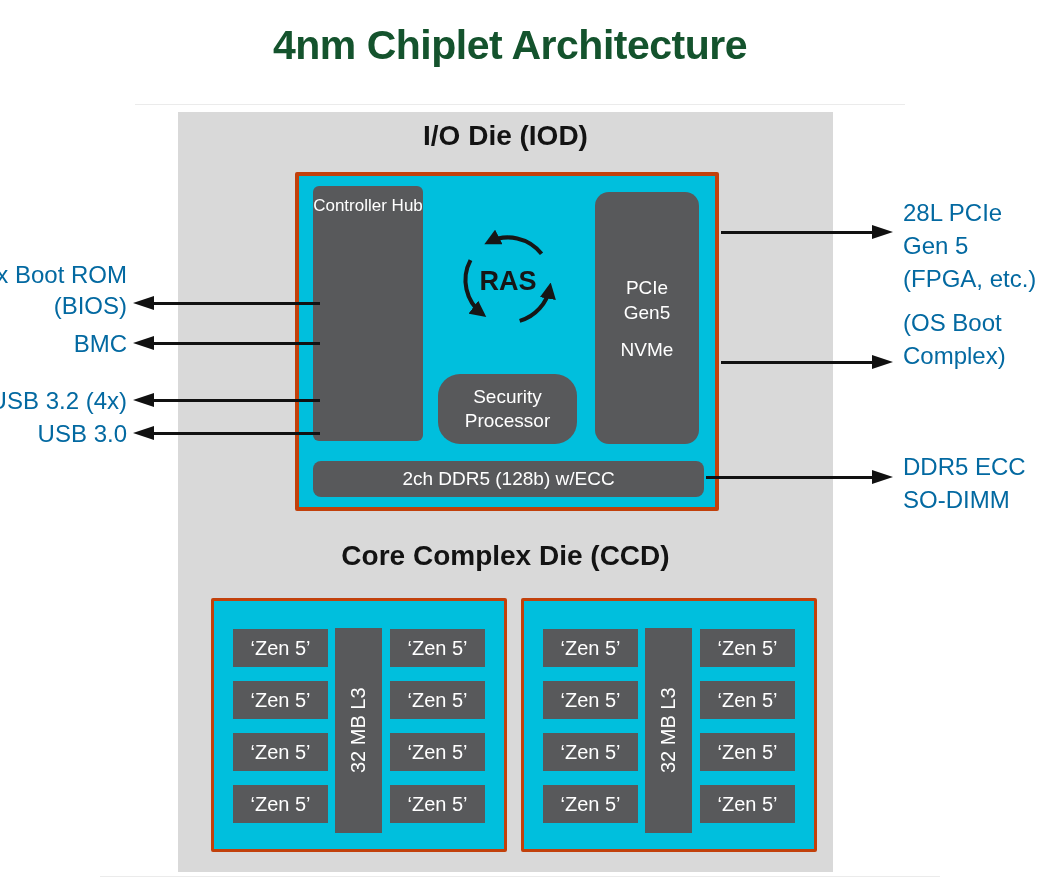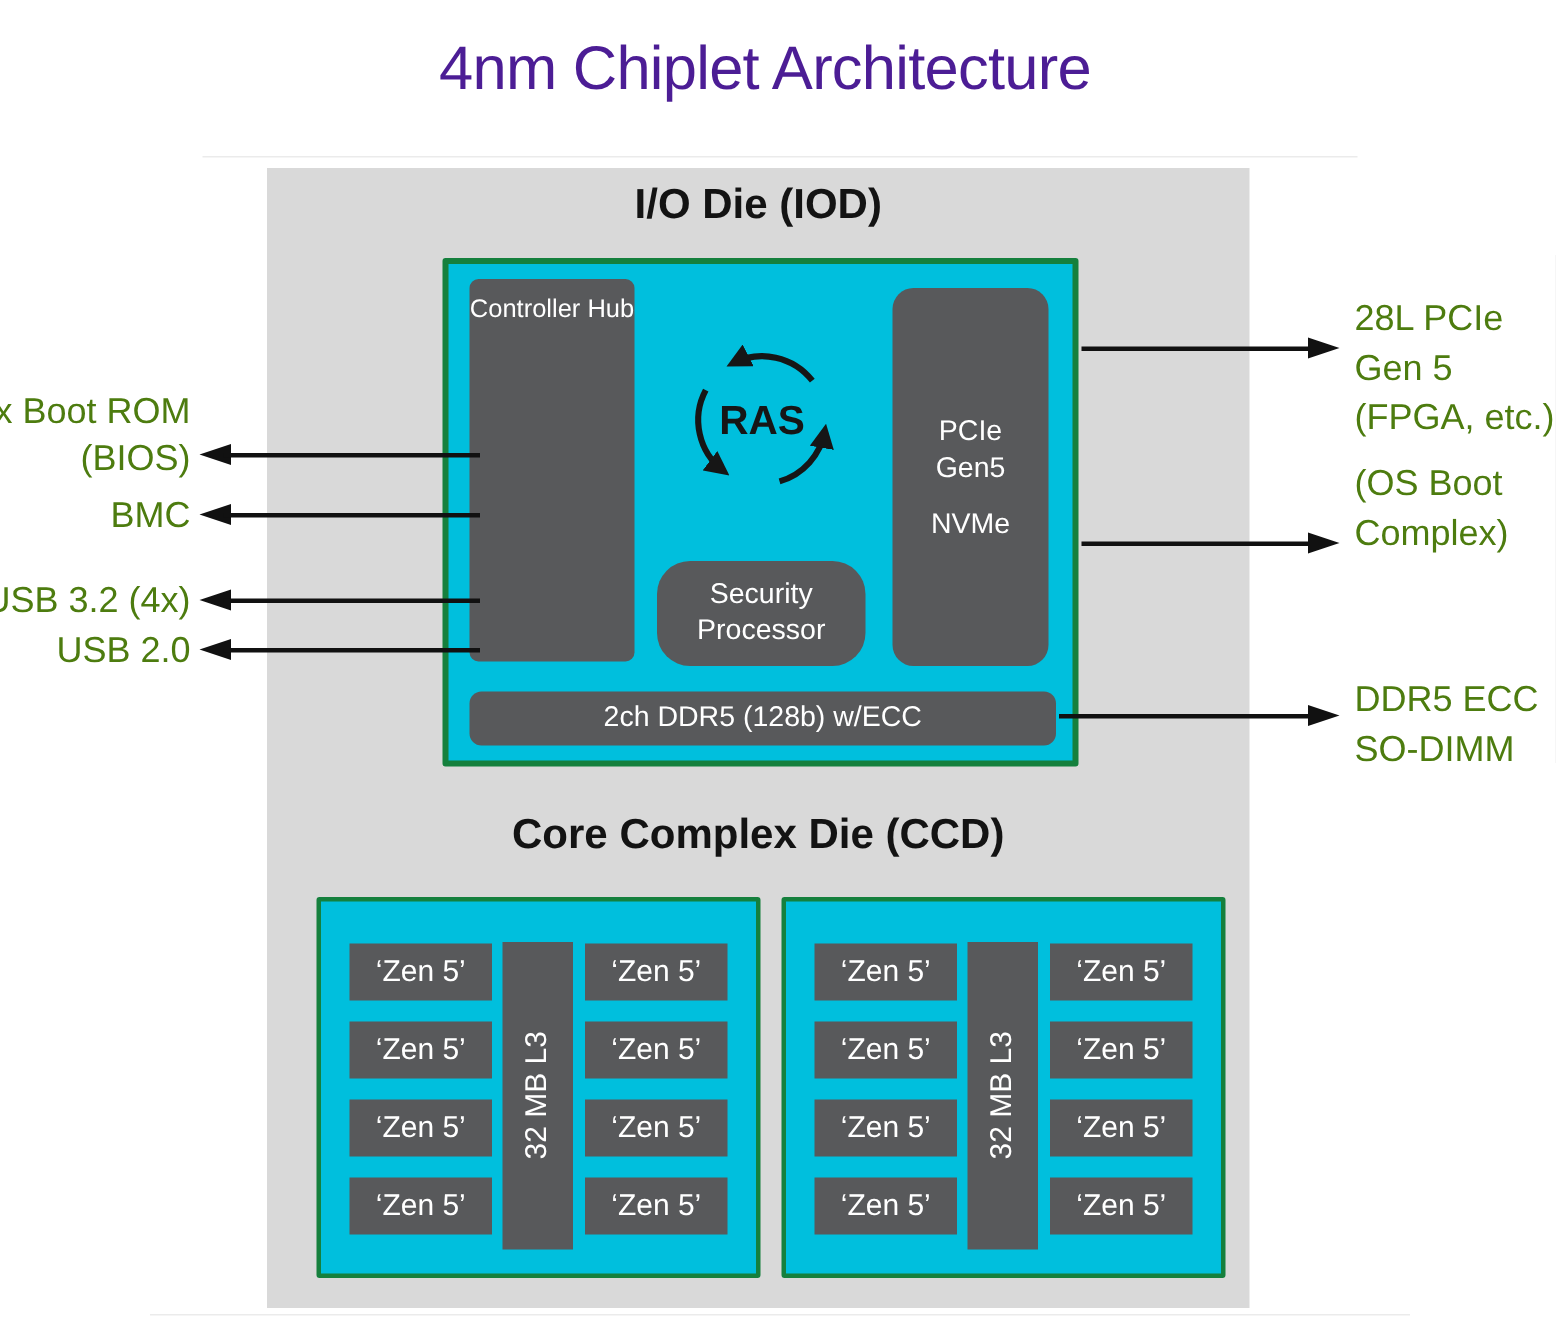--- a/index.html
+++ b/index.html
@@ -1,29 +1,29 @@
 <!DOCTYPE html>
 <html><head>
 <meta charset="utf-8">
 <style>
   html,body { margin:0; padding:0; background:#ffffff; }
   body { width:1037px; height:884px; font-family:"Liberation Sans", sans-serif; position:relative; overflow:hidden; }
   .abs { position:absolute; }
 
-  .title { left:0; top:22px; width:1020px; text-align:center; font-size:41px; font-weight:normal; color:#4c1d95; letter-spacing:-0.5px; }
+  .title { left:0; top:22px; width:1020px; text-align:center; font-size:41px; font-weight:bold; color:#14532d; letter-spacing:-0.5px; }
 
   .hairline { background:#ebebeb; height:1px; }
 
   .panel { left:178px; top:112px; width:655px; height:760px; background:#d9d9d9; }
 
   .section-heading { left:178px; width:655px; text-align:center; font-size:28px; font-weight:bold; color:#131313; }
   .heading-iod { top:120px; }
   .heading-ccd { top:540px; }
 
-  .cyan-box { background:#00bfdd; border:4px solid #15803d; border-radius:2px; box-sizing:border-box; }
+  .cyan-box { background:#00bfdd; border:4px solid #c2410c; border-radius:2px; box-sizing:border-box; }
   .iod-box { left:295px; top:172px; width:424px; height:339px; }
 
   .slate { background:#58595b; color:#ffffff; }
 
   .hub { left:313px; top:186px; width:110px; height:255px; border-radius:6px; }
   .hub-title { position:absolute; top:9px; left:0; width:100%; text-align:center; font-size:17px; line-height:21px; color:#fff; }
   .ports { position:absolute; left:9px; right:9px; top:57px; }
   .port { height:33px; margin-bottom:5px; background:#e6e6e6; border-radius:4px; color:#1b1b1b;
           font-size:19px; display:flex; align-items:center; justify-content:center; }
 
@@ -44,21 +44,21 @@
   .ccd-2 { left:521px; }
   .zen-col { position:absolute; top:28px; width:95px; display:flex; flex-direction:column; gap:14px; }
   .zen-col.left  { left:19px; }
   .zen-col.right { left:176px; }
   .zen { height:38px; background:#58595b; color:#fff; font-size:20px;
          display:flex; align-items:center; justify-content:center; }
   .l3 { position:absolute; left:121px; top:27px; width:47px; height:205px; background:#58595b;
         color:#fff; font-size:20px; display:flex; align-items:center; justify-content:center;
         writing-mode:vertical-rl; transform:rotate(180deg); }
 
-  .side-label { font-size:24px; line-height:31px; color:#4d7c0f; white-space:nowrap; }
+  .side-label { font-size:24px; line-height:31px; color:#0369a1; white-space:nowrap; }
   .lbl-left  { right:910px; text-align:right; }
   .lbl-right { left:903px; text-align:left; line-height:33px; }
 
   .arrow { position:absolute; height:15px; z-index:6; }
   .arrow .shaft { position:absolute; top:6px; height:3px; background:#111; }
   .arrow.west .shaft { left:16px; right:0; }
   .arrow.east .shaft { left:0; right:16px; }
   .arrow .head { position:absolute; top:0; width:0; height:0;
                  border-top:7.5px solid transparent; border-bottom:7.5px solid transparent; }
   .arrow.west .head { left:0; border-right:21px solid #111; }
@@ -152,21 +152,21 @@
   <div>2x Boot ROM</div>
   <div>(BIOS)</div>
 </div>
 <div class="abs side-label lbl-left" style="top:328px;">
   <div>BMC</div>
 </div>
 <div class="abs side-label lbl-left" style="top:385px;">
   <div>USB 3.2 (4x)</div>
 </div>
 <div class="abs side-label lbl-left" style="top:418px;">
-  <div>USB 2.0</div>
+  <div>USB 3.0</div>
 </div>
 
 <div class="abs side-label lbl-right" style="top:196px;">
   <div>28L PCIe</div>
   <div>Gen 5</div>
   <div>(FPGA, etc.)</div>
 </div>
 <div class="abs side-label lbl-right" style="top:306px;">
   <div>(OS Boot</div>
   <div>Complex)</div>

